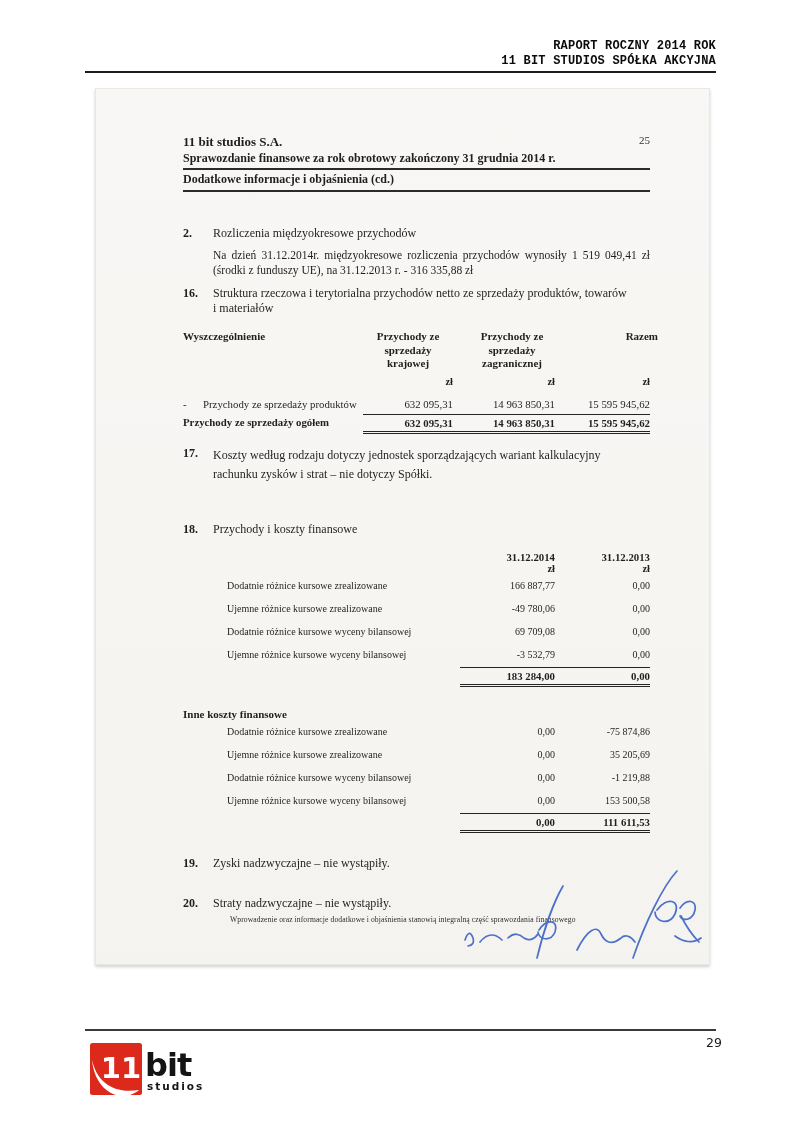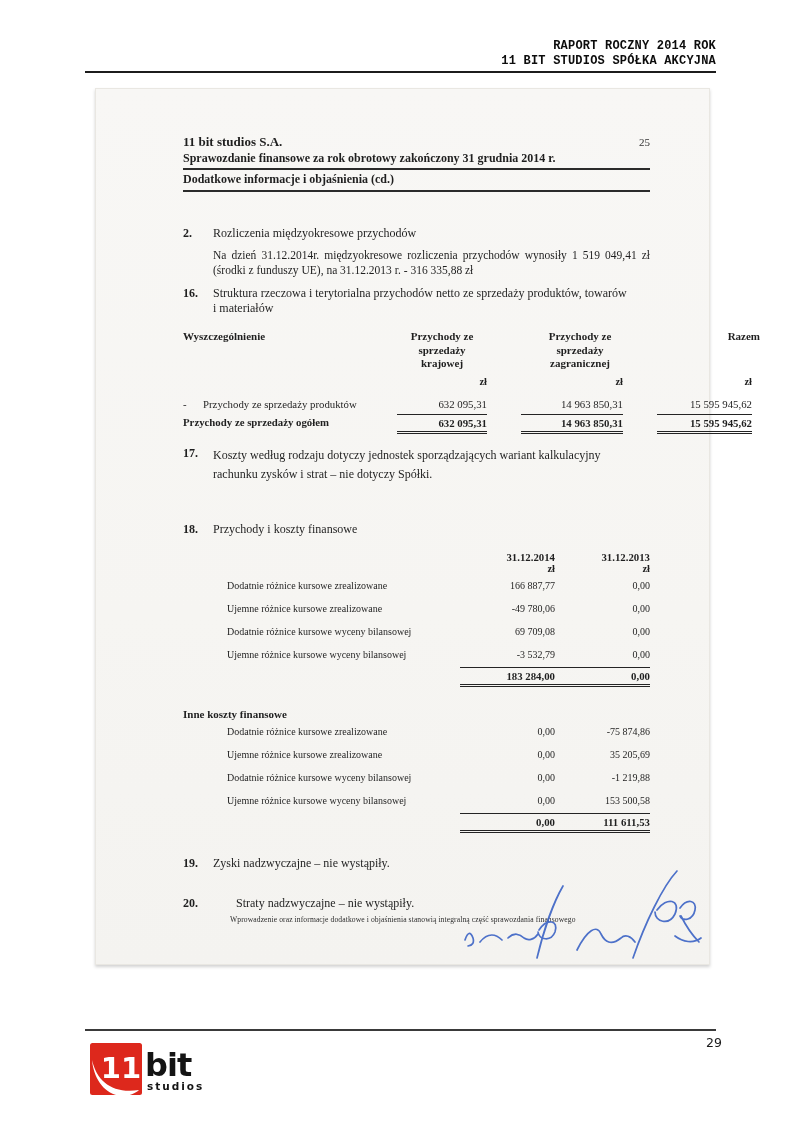--- a/index.html
+++ b/index.html
@@ -21,33 +21,33 @@
   }
   .logo{position:absolute;left:90px;top:1040px;}
   
   .scan{
     position:absolute;left:95px;top:88px;width:615px;height:877px;
     background:linear-gradient(180deg,#f8f7f5 0%,#f6f5f2 60%,#f4f3f0 100%);
     box-shadow:0 2px 3px rgba(0,0,0,.18), inset 0 0 0 1px #e9e7e2;
   }
   .blk{position:absolute;left:88px;width:467px;}
   
-  .company-row{display:flex;justify-content:space-between;align-items:center;}
+  .company-row{display:flex;justify-content:space-between;align-items:flex-start;}
   .company{font-weight:bold;font-size:13px;}
   .scan-pageno{font-size:11px;color:#333;}
   .subtitle{font-weight:bold;font-size:12px;border-bottom:2px solid #2b2b2b;padding:1px 0 2px;}
   .docsec{font-weight:bold;font-size:12px;border-bottom:2px solid #2b2b2b;padding:2px 0 3px;}
   
   .sec{display:flex;font-size:12px;}
   .sec-num{width:30px;font-weight:bold;flex:none;}
   .sec-title{font-weight:normal;}
   .sec-body{font-weight:normal;}
   .para{margin-left:30px;width:437px;font-size:11.5px;text-align:justify;line-height:14.5px;}
   
-  .t16row{display:flex;width:467px;gap:34px;}
+  .t16row{display:flex;width:467px;}
   .t16c1{width:180px;flex:none;text-align:left;}
   .t16c2{width:90px;flex:none;text-align:right;}
   .t16c3{width:102px;flex:none;text-align:right;}
   .t16c4{width:95px;flex:none;text-align:right;}
   .t16head{font-weight:bold;font-size:11px;line-height:13.5px;}
   .t16head .t16c2,.t16head .t16c3{text-align:center;}
   .t16unit{font-weight:bold;font-size:10.5px;margin-top:5px;}
   .t16data{font-size:10.8px;margin-top:11px;align-items:flex-end;line-height:13px;}
   .t16label{display:flex;}
   .t16bullet{width:20px;flex:none;}
@@ -210,21 +210,21 @@
       <div class="t18label"></div>
       <div class="t18v1">0,00</div>
       <div class="t18v2">111 611,53</div>
     </div>
   </div>
 
   <div class="blk sec" style="top:768px;">
     <span class="sec-num">19.</span>
     <span class="sec-body"><span class="sec-title">Zyski nadzwyczajne</span><span> – nie wystąpiły.</span></span>
   </div>
-  <div class="blk sec" style="top:808px;gap:23px;">
+  <div class="blk sec" style="top:808px;">
     <span class="sec-num">20.</span>
     <span class="sec-body"><span class="sec-title">Straty nadzwyczajne</span><span> – nie wystąpiły.</span></span>
   </div>
 
   <div class="footnote">Wprowadzenie oraz informacje dodatkowe i objaśnienia stanowią integralną część sprawozdania finansowego</div>
 
   <div class="sigs">
     <svg width="285" height="105" viewBox="0 0 285 105">
       <g fill="none" stroke="#3f66c6" stroke-width="1.7" stroke-linecap="round" opacity="0.92">
         <path d="M40,82 q4,-12 8,-2 q2,7 -5,8 M55,84 c8,-10 16,-8 22,-2 m6,-2 c6,-6 12,-4 16,0 c4,3 10,2 14,-4"></path>

